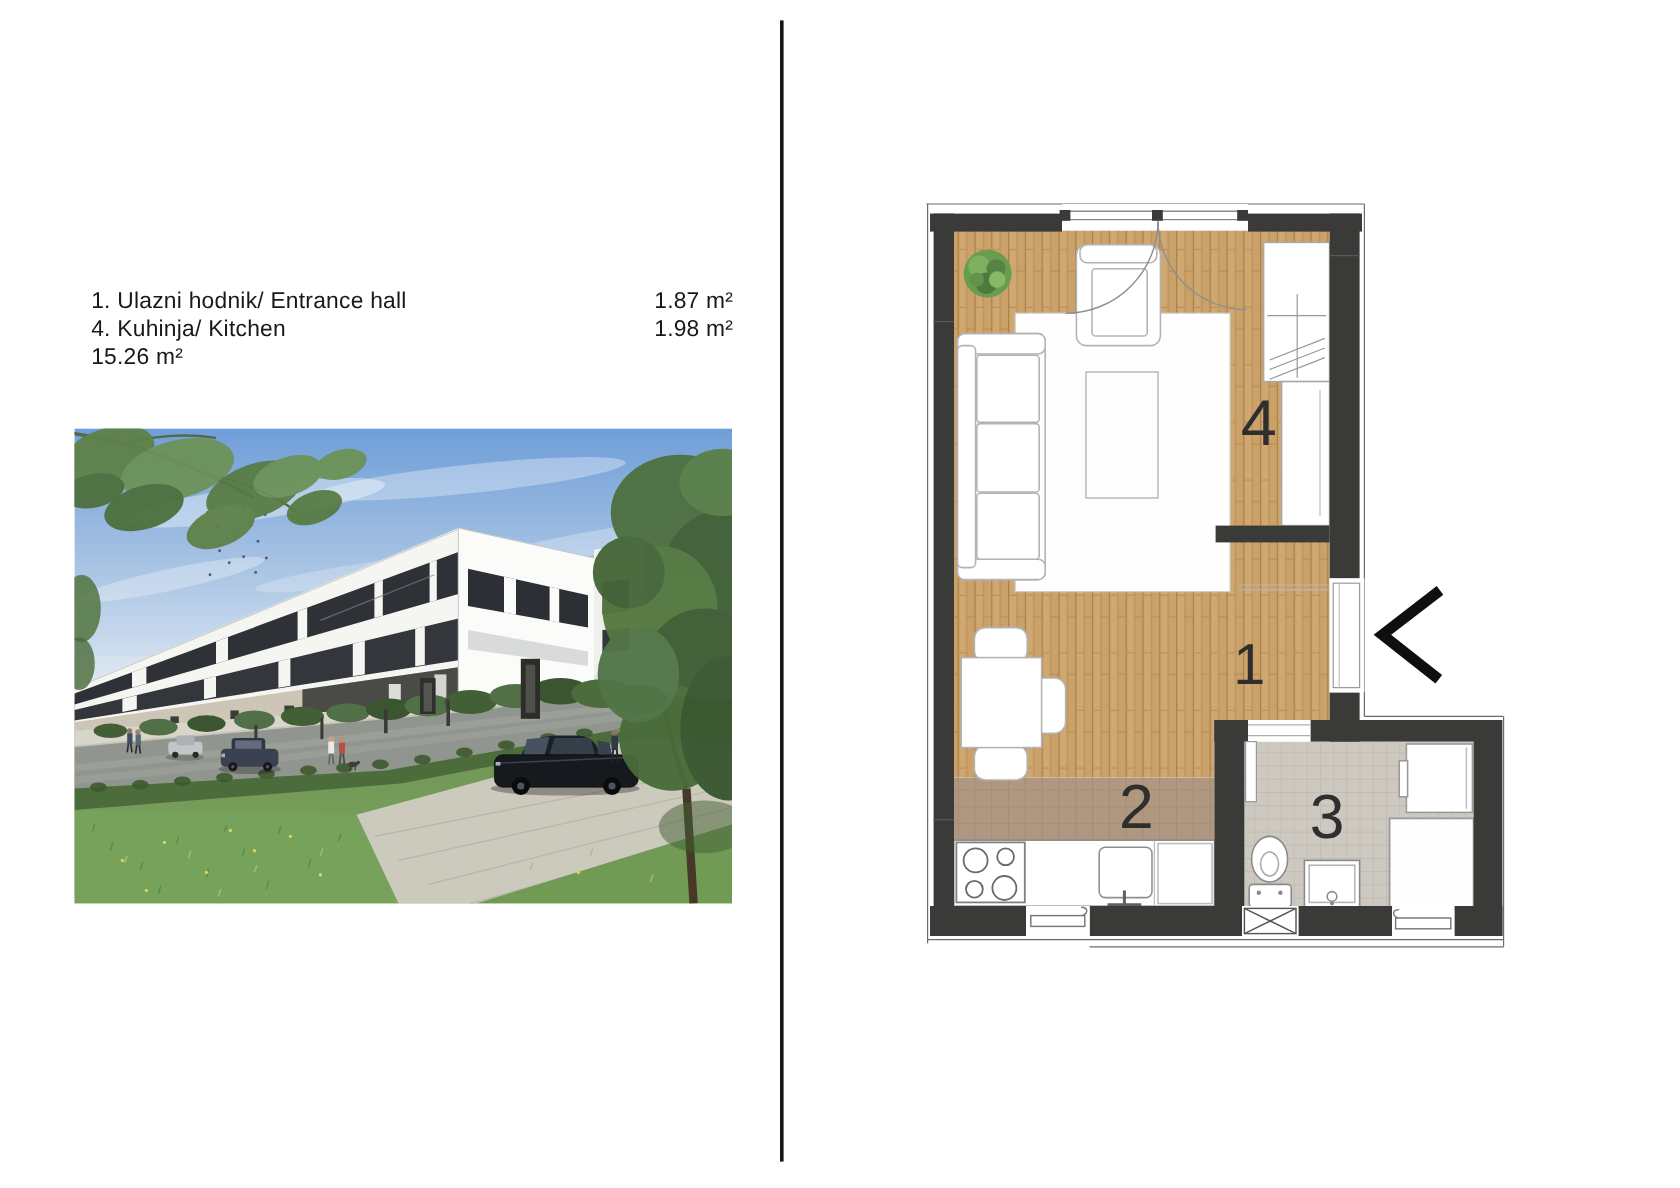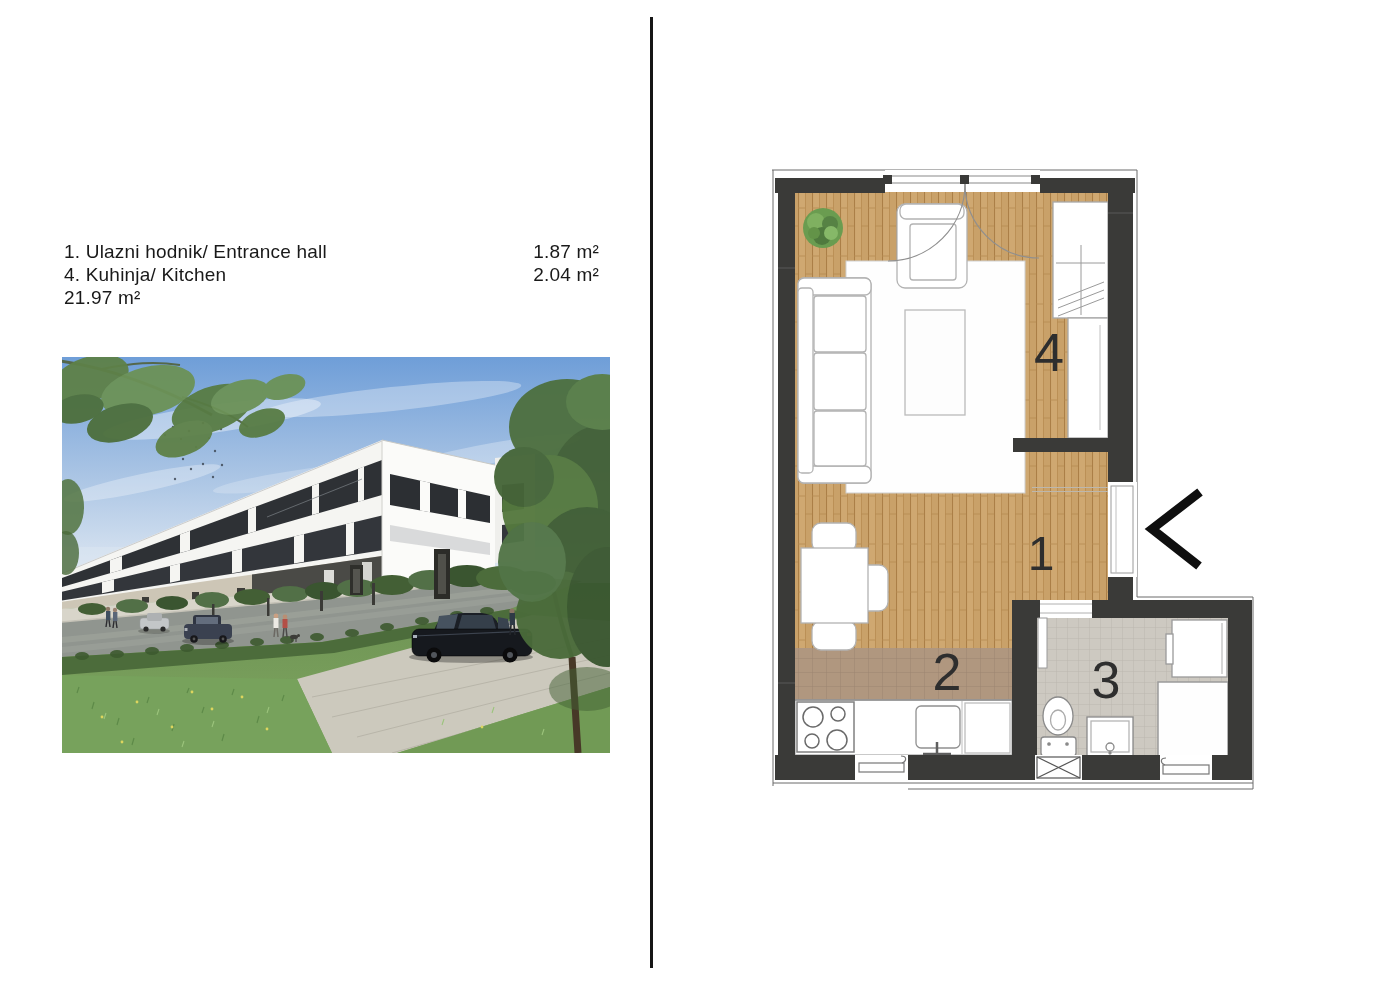--- a/index.html
+++ b/index.html
@@ -1,21 +1,21 @@
 <!DOCTYPE html>
 <html><head>
 <meta charset="utf-8">
 <style>
   html,body{margin:0;padding:0;}
   body{
     width:1400px;height:990px;position:relative;background:#ffffff;
     font-family:"Liberation Sans", sans-serif;overflow:hidden;
   }
   .room-list{
-    position:absolute;left:64px;top:240px;width:535px;
+    position:absolute;left:76px;top:240px;width:535px;
     font-size:19px;line-height:23px;color:#191919;letter-spacing:.2px;
   }
   .room-row{display:flex;justify-content:space-between;}
   .room-row .area{text-align:center;white-space:nowrap;}
   .divider{
     position:absolute;left:650px;top:17px;width:3px;height:951px;background:#161616;
   }
   .photo{position:absolute;left:62px;top:357px;width:548px;height:396px;}
   .plan{position:absolute;left:770px;top:158px;width:492px;height:640px;}
   svg{display:block;}
@@ -24,24 +24,24 @@
 </head>
 <body>
 
 <div class="room-list">
   <div class="room-row">
     <span>1. Ulazni hodnik/ Entrance hall</span>
     <span class="area">1.87 m²</span>
   </div>
   <div class="room-row">
     <span>4. Kuhinja/ Kitchen</span>
-    <span class="area">2.04 m²</span>
+    <span class="area">1.98 m²</span>
   </div>
   <div class="room-row">
-    <span class="area">21.97 m²</span>
+    <span class="area">15.26 m²</span>
   </div>
 </div>
 
 <div class="divider"></div>
 
 <svg class="photo" viewBox="0 0 548 396" aria-hidden="true">
   <defs>
     <linearGradient id="sky" x1="0" y1="0" x2="0" y2="1">
       <stop offset="0" stop-color="#6f9ed8"></stop>
       <stop offset="0.45" stop-color="#a9c4e4"></stop>

